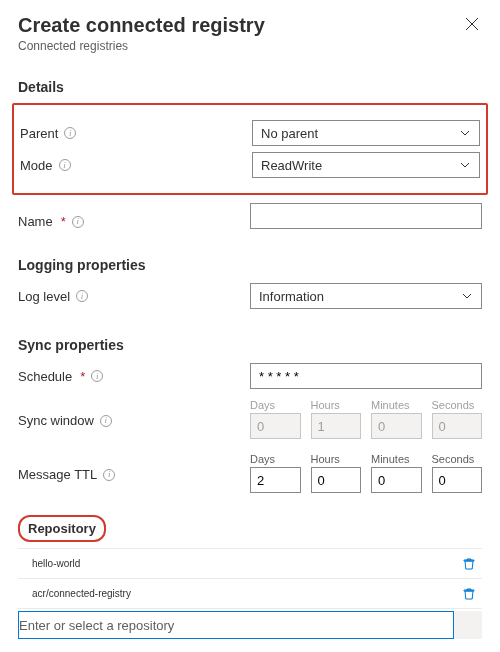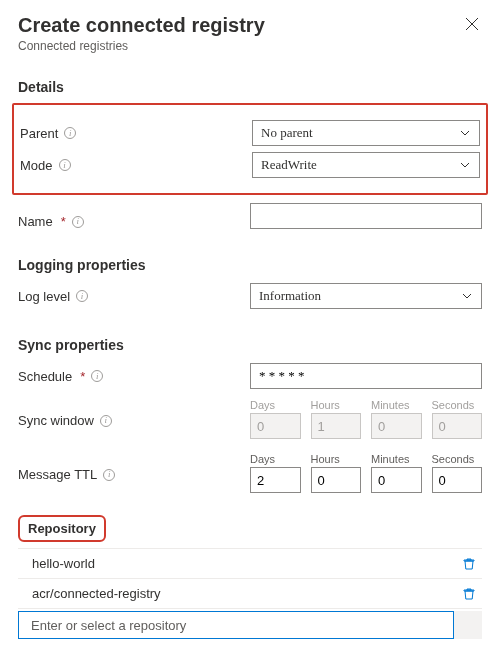--- a/index.html
+++ b/index.html
@@ -46,21 +46,21 @@
     display: inline-flex; align-items: center; justify-content: center;
     font-size: 9px; color: #9e9c9a; line-height: 1; font-style: italic;
     font-family: Georgia, serif;
   }
 
   
   .select, .tbox {
     width: 100%; height: 26px;
     border: 1px solid #8a8886;
     background: #fff;
-    font-size: 13px; font-family: Liberation Serif, serif;
+    font-size: 13px; font-family: Liberation Sans, sans-serif;
     padding: 0 8px;
   }
   .select {
     display: flex; align-items: center; justify-content: space-between;
     cursor: pointer;
   }
   .chev svg { display: block; }
 
   .hl-red {
     border: 2px solid #d13a2d; border-radius: 2px;
@@ -83,38 +83,38 @@
   }
   .dur.disabled input {
     background: #f3f2f1; border-color: #c8c6c4; color: #a19f9d;
   }
   .dur.disabled .dlabel { color: #a19f9d; }
 
   
   .repo-wrap { margin-top: 20px; }
   .repo-head {
     display: inline-block;
-    border: 2px solid #d13a2d; border-radius: 6px;
+    border: 2px solid #d13a2d; border-radius: 12px;
     padding: 4px 8px;
     font-weight: 600; font-size: 13px;
   }
   .repo-list { margin-top: 6px; border-top: 1px solid #edebe9; }
   .repo-item {
     display: flex; align-items: center; justify-content: space-between;
     height: 30px; border-bottom: 1px solid #edebe9;
-    padding: 0 6px 0 14px; font-size: 13px;
+    padding: 0 6px 0 14px; font-size: 10px;
   }
   .trash { color: #0078d4; cursor: pointer; display:flex; }
   .repo-input-row {
     display: flex; align-items: stretch; height: 28px;
     margin-top: 2px;
   }
   .repo-input {
     flex: 1; border: 1px solid #0078d4;
-    padding: 0 12px; font-size: 13px; font-family: inherit;
+    padding: 0 0; font-size: 13px; font-family: inherit;
   }
   .repo-input::placeholder { color: #605e5c; }
   .repo-add {
     width: 28px; background: #f3f2f1; border: none;
   }
 
   
   .footer { margin-top: 16px; }
   .btn-primary {
     background: #0078d4; color: #fff; border: none;

